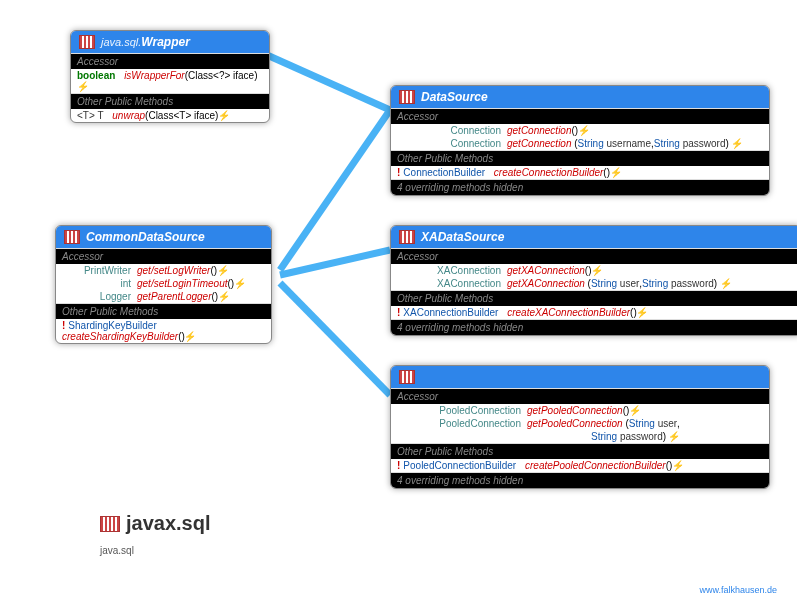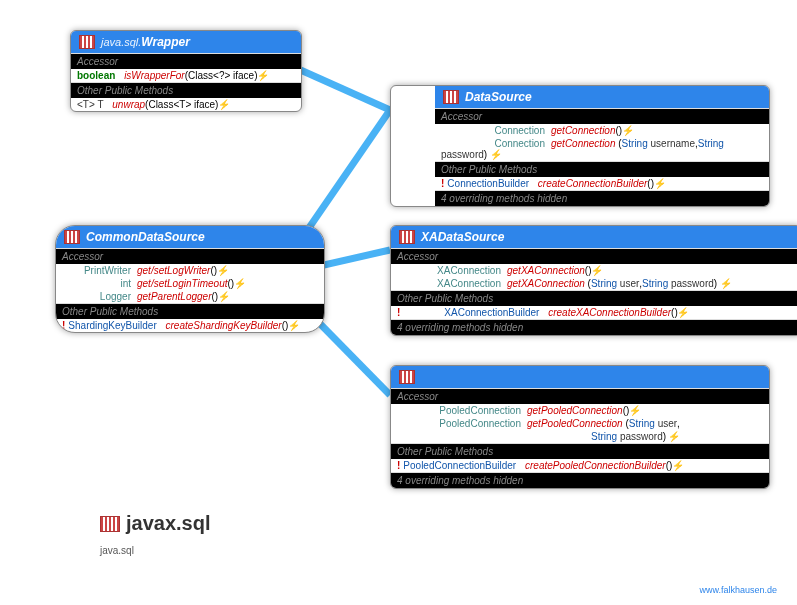--- a/index.html
+++ b/index.html
@@ -77,21 +77,21 @@
 </head>
 <body>
 
 <svg class="connectors" width="797" height="605">
   <path d="M 267 55 L 390 110" stroke="#49b2f5" stroke-width="7" fill="none"></path>
   <path d="M 280 270 L 390 110" stroke="#49b2f5" stroke-width="7" fill="none"></path>
   <path d="M 280 275 L 390 250" stroke="#49b2f5" stroke-width="7" fill="none"></path>
   <path d="M 280 283 L 390 395" stroke="#49b2f5" stroke-width="7" fill="none"></path>
 </svg>
 
-<div class="box" style="left:70px; top:30px; width:232px;">
+<div class="box" style="left:70px; top:30px; width:200px;">
   <div class="box-header">
     <span class="stripes"></span>
     <span><span class="pkg">java.sql.</span><span>Wrapper</span></span>
   </div>
   <div class="section-label">Accessor</div>
   <div class="row">
     <span class="ret" style="min-width:0;color:#070;font-weight:bold;">boolean</span>
     <span>&nbsp;</span>
     <span class="method">isWrapperFor</span>
     <span>(Class&lt;?&gt; iface)</span>
@@ -100,21 +100,21 @@
   <div class="section-label">Other Public Methods</div>
   <div class="row">
     <span class="ret" style="min-width:0;color:#333;">&lt;T&gt; T</span>
     <span>&nbsp;</span>
     <span class="method">unwrap</span>
     <span>(Class&lt;T&gt; iface)</span>
     <span class="tail">⚡</span>
   </div>
 </div>
 
-<div class="box" style="left:55px; top:225px; width:270px;border-radius:20px;">
+<div class="box" style="left:55px; top:225px; width:217px;">
   <div class="box-header">
     <span class="stripes"></span>
     <span>CommonDataSource</span>
   </div>
   <div class="section-label">Accessor</div>
   <div class="row">
     <span class="ret" style="min-width:75px;">PrintWriter</span>
     <span class="method">get/setLogWriter</span>
     <span>()</span>
     <span class="tail">⚡</span>
@@ -134,21 +134,21 @@
   <div class="section-label">Other Public Methods</div>
   <div class="row">
     <span class="bang">!</span>
     <span class="ret" style="min-width:0;color:#15a;">ShardingKeyBuilder</span>&nbsp;
     <span class="method">createShardingKeyBuilder</span>
     <span>()</span>
     <span class="tail">⚡</span>
   </div>
 </div>
 
-<div class="box" style="left:390px; top:85px; width:380px;padding-left:44px;">
+<div class="box" style="left:390px; top:85px; width:380px;">
   <div class="box-header">
     <span class="stripes"></span>
     <span>DataSource</span>
   </div>
   <div class="section-label">Accessor</div>
   <div class="row">
     <span class="ret">Connection</span>
     <span class="method">getConnection</span>
     <span>()</span>
     <span class="tail">⚡</span>
@@ -200,21 +200,21 @@
       <span>, </span>
       <span class="param-type">String</span>
       <span>&nbsp;</span>
       <span class="param-name">password</span>
       <span>)&nbsp;</span>
     <span class="tail">⚡</span>
   </div>
   <div class="section-label">Other Public Methods</div>
   <div class="row">
     <span class="bang">!</span>
-    <span class="ret" style="min-width:0;color:#15a;margin-left:41px;">XAConnectionBuilder</span>&nbsp;
+    <span class="ret" style="min-width:0;color:#15a;">XAConnectionBuilder</span>&nbsp;
     <span class="method">createXAConnectionBuilder</span>
     <span>()</span>
     <span class="tail">⚡</span>
   </div>
   <div class="section-label"><span>4 overriding methods hidden</span></div>
 </div>
 
 <div class="box" style="left:390px; top:365px; width:380px;">
   <div class="box-header">
     <span class="stripes"></span>

